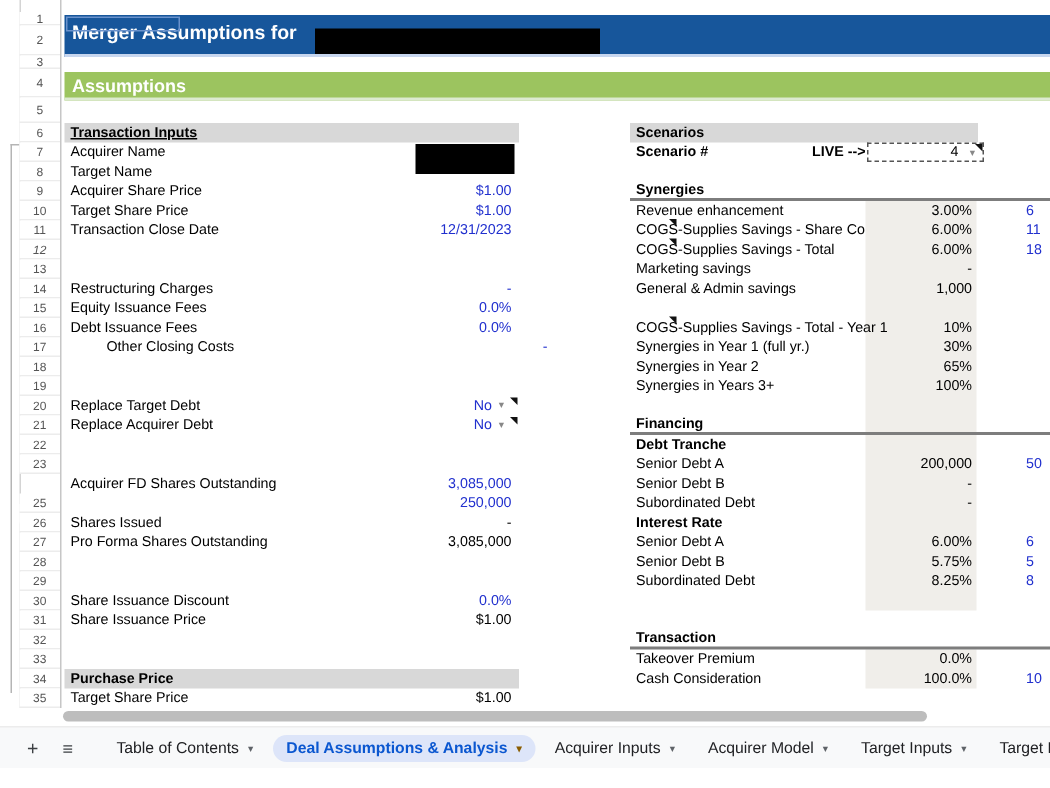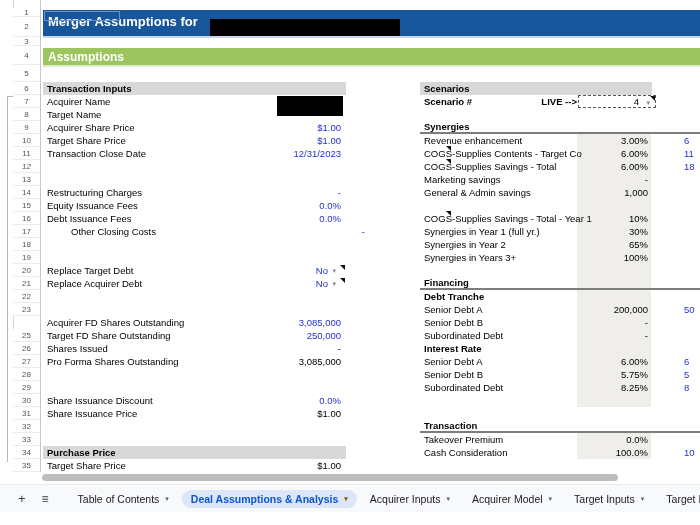--- a/index.html
+++ b/index.html
@@ -114,21 +114,21 @@
   </div>
   <div class="sel-cell"></div>
   <div class="redact" style="left:210px;top:19px;width:190px;height:17px;"></div>
 
   <div class="green-bar">
     <span class="green-text">Assumptions</span>
   </div>
 
   <div class="sect" id="left-rows">
       <div class="srow hdr-row" style="top: 0px;">
-        <span class="lbl" style="font-weight: bold;">Transaction Inputs</span>
+        <span class="lbl" style="font-weight: bold; text-decoration: underline;">Transaction Inputs</span>
       </div>
       <div class="srow" style="top: 13px;">
         <span class="lbl">Acquirer Name</span>
       </div>
       <div class="srow" style="top: 26px;">
         <span class="lbl">Target Name</span>
       </div>
       <div class="srow" style="top: 39px;">
         <span class="lbl">Acquirer Share Price</span>
         <span class="val input">$1.00</span>
@@ -167,21 +167,20 @@
         <span class="lbl">Replace Acquirer Debt</span>
         <span class="val input" style="margin-right: 13px;">No</span>
         <span class="chev" style="right: 10px;">▾</span>
         <span class="note" style="right: 1px; top: 1px;"></span>
       </div>
       <div class="srow" style="top: 234px;">
         <span class="lbl">Acquirer FD Shares Outstanding</span>
         <span class="val input">3,085,000</span>
       </div>
       <div class="srow" style="top: 247px;">
-        <span class="lbl">Target FD Share Outstanding</span>
         <span class="val input">250,000</span>
       </div>
       <div class="srow" style="top: 260px;">
         <span class="lbl">Shares Issued</span>
         <span class="val">-</span>
       </div>
       <div class="srow" style="top: 273px;">
         <span class="lbl">Pro Forma Shares Outstanding</span>
         <span class="val">3,085,000</span>
       </div>
@@ -220,21 +219,21 @@
     </div>
   <div class="srow rule-row" style="top: 39px;">
         <span class="lbl" style="font-weight: bold;">Synergies</span>
       </div>
       <div class="srow" style="top: 52px;">
         <span class="lbl">Revenue enhancement</span>
         <span class="val">3.00%</span>
         <span class="cutval">6</span>
       </div>
       <div class="srow" style="top: 65px;">
-        <span class="lbl">COGS-Supplies Contents - Target Co</span>
+        <span class="lbl">COGS-Supplies Savings - Share Co</span>
         <span class="val">6.00%</span>
         <span class="note" style="left: 26px; top: -1px;"></span>
         <span class="cutval">11</span>
       </div>
       <div class="srow" style="top: 78px;">
         <span class="lbl">COGS-Supplies Savings - Total</span>
         <span class="val">6.00%</span>
         <span class="note" style="left: 26px; top: -1px;"></span>
         <span class="cutval">18</span>
       </div>

